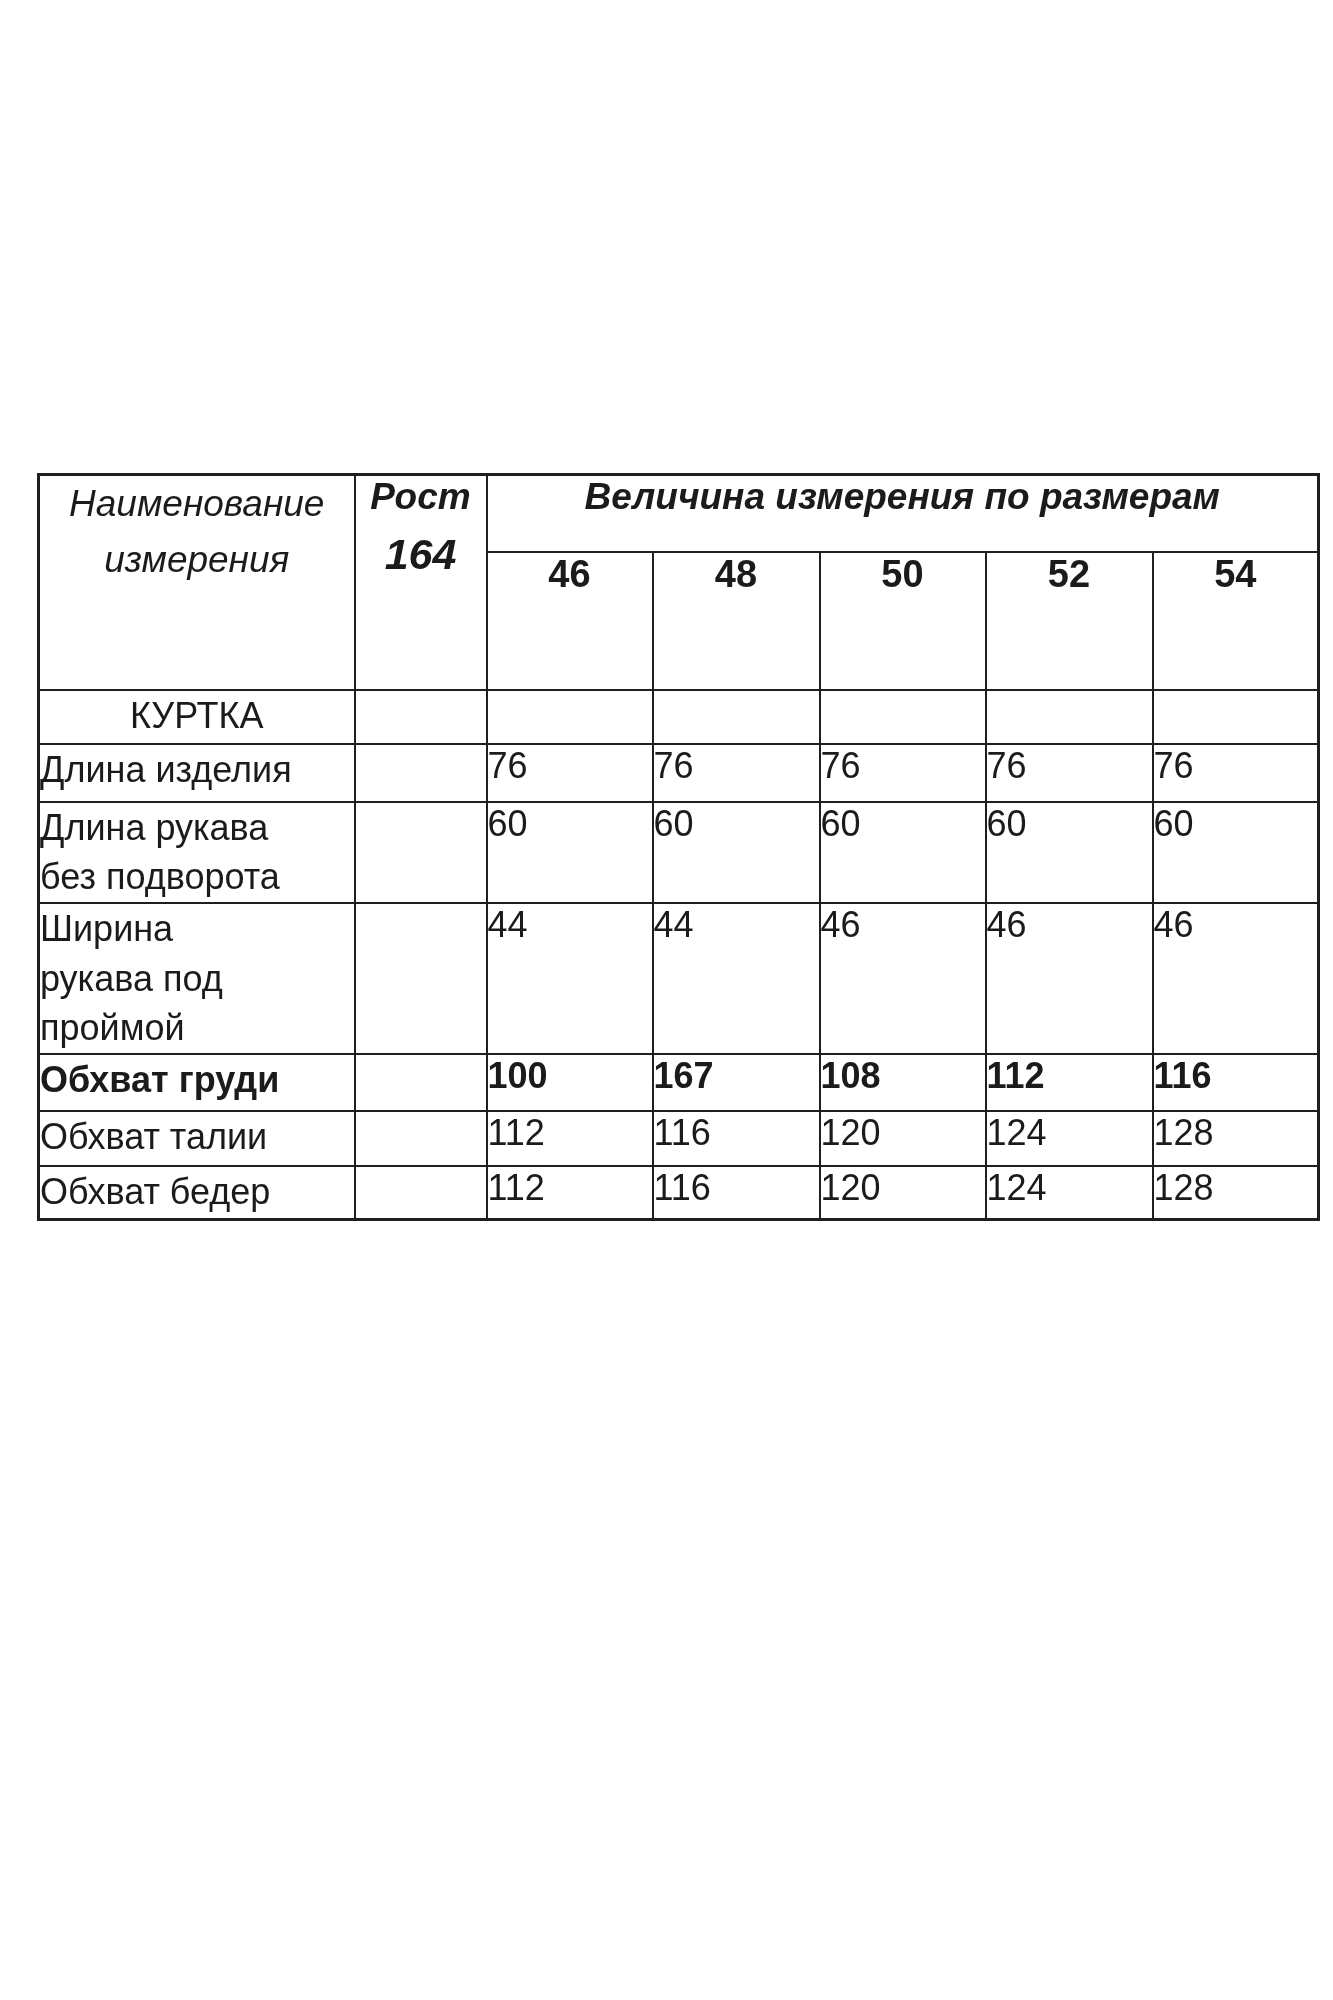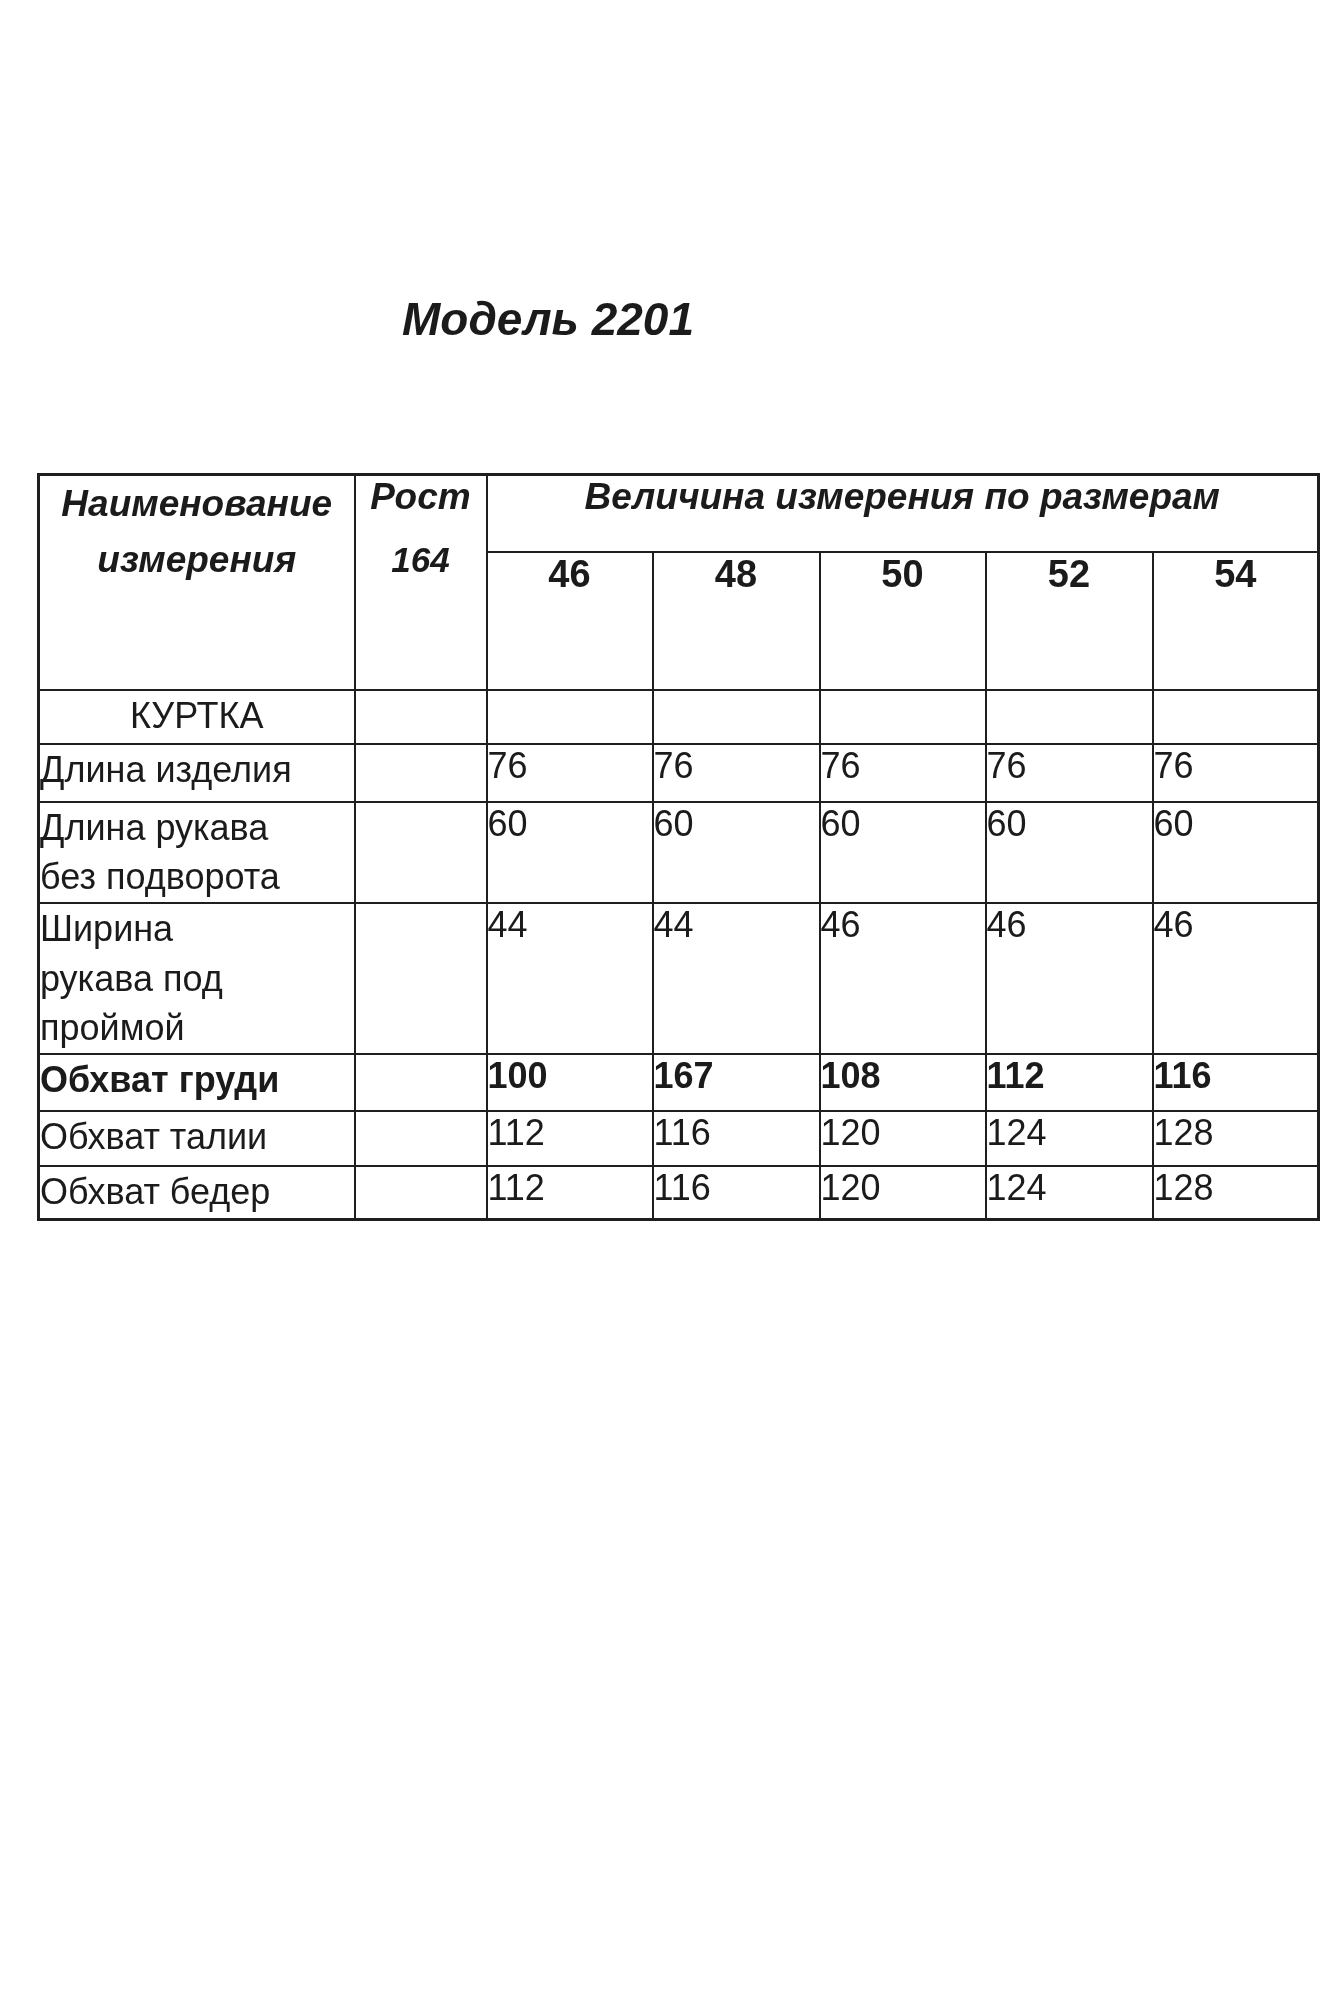--- a/index.html
+++ b/index.html
@@ -38,34 +38,34 @@
     border: 2px solid #1f1f1f;
     padding: 0;
     vertical-align: top;
     overflow: hidden;
   }
   
   .name-head {
     vertical-align: middle;
     text-align: center;
     font-style: italic;
-    font-weight: bold;
+    font-weight: normal;
     font-size: 37px;
     line-height: 1.5;
     white-space: pre-line;
   }
   .rost-head {
     text-align: center;
     padding-top: 8px;
     font-style: italic;
     font-weight: bold;
     border-radius: 7px;
   }
   .rost-label { font-size: 37px; }
-  .rost-value { font-size: 35px; margin-top: 22px; }
+  .rost-value { font-size: 43px; margin-top: 12px; }
   .group-head {
     vertical-align: middle;
     text-align: center;
     font-style: italic;
     font-weight: bold;
     font-size: 37px;
   }
   .r-group { height: 77px; }
   .r-sizes { height: 138px; }
   .size-head {
@@ -95,21 +95,20 @@
   .h112 { height: 100px; }
   .h152 { height: 144px; }
   .h57 { height: 57px; font-weight: bold; }
   .h55 { height: 55px; margin-left: 48px; }
 </style>
 </head>
 <body>
 
 <div class="page">
 
-  <h1 class="title">Модель 2201</h1>
 
   <table class="size-table">
     <colgroup>
       <col style="width:316px">
       <col style="width:132px">
       <col style="width:166px">
       <col style="width:167px">
       <col style="width:166px">
       <col style="width:167px">
       <col style="width:166px">

